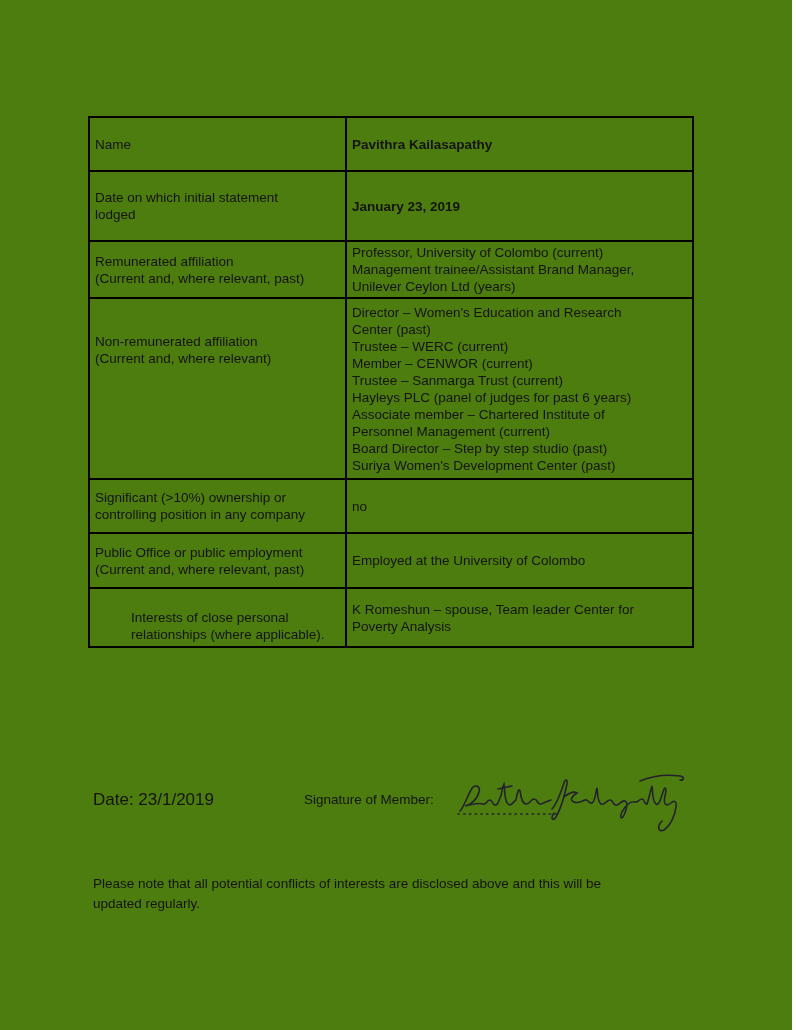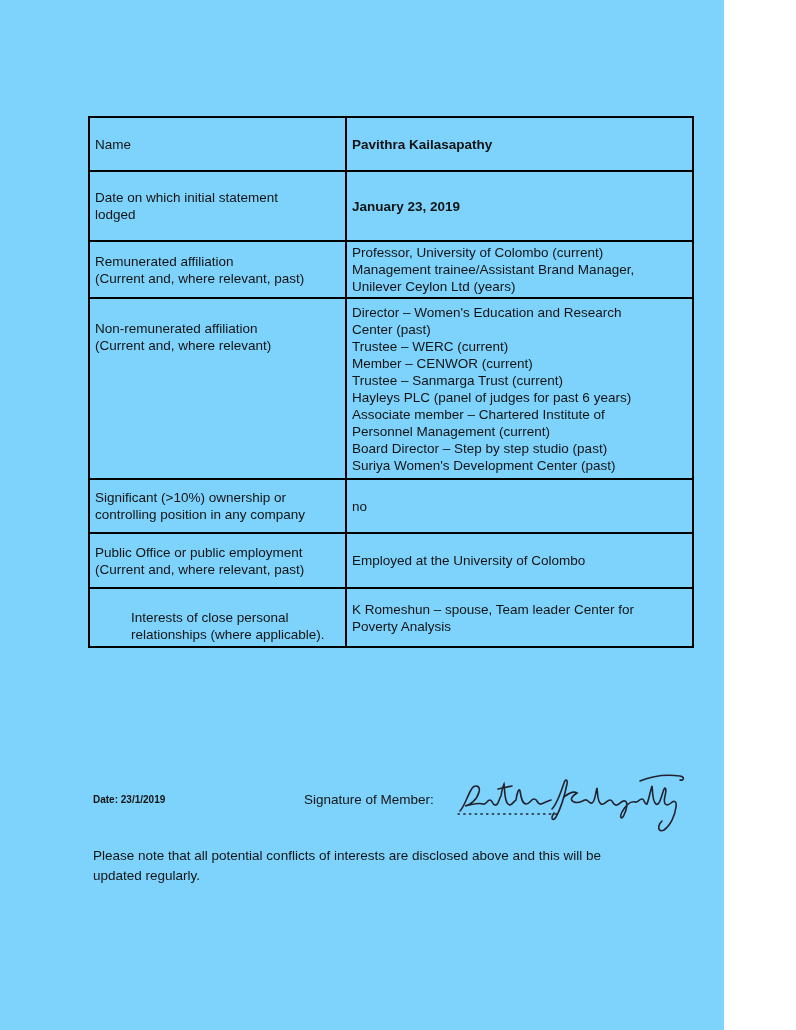--- a/index.html
+++ b/index.html
@@ -1,43 +1,43 @@
 <!DOCTYPE html>
 <html><head>
 <meta charset="utf-8">
 <style>
   html,body{margin:0;padding:0;}
   body{
     width:796px;height:1030px;background:#ffffff;
     font-family:"Liberation Sans", sans-serif;color:#141414;
   }
-  .page{position:relative;width:724px;height:1030px;background:#7dd3fc;overflow:hidden;}
+  .page{position:relative;width:792px;height:1030px;background:#4d7c0f;overflow:hidden;}
 
   table.coi{
     position:absolute;left:88px;top:116px;width:604px;
     border-collapse:collapse;table-layout:fixed;
   }
   table.coi td{
     border:2px solid #000;
     font-size:13.5px;line-height:17px;
     padding:2px 6px 2px 5px;
     vertical-align:middle;
     white-space:pre-line;
     overflow:hidden;
   }
   td.value{vertical-align:top;padding-top:3px;padding-left:7px;margin-top:24px;}
   td.bold{font-weight:bold;}
-  tr.row-nonrem td.label{vertical-align:top;padding-top:21px;}
+  tr.row-nonrem td.label{vertical-align:top;padding-top:34px;}
   tr.row-interests td.label{vertical-align:bottom;padding-bottom:3px;padding-left:41px;}
 
-  .footer-date{position:absolute;left:93px;top:792px;font-size:10px;line-height:15px;font-weight:bold;}
+  .footer-date{position:absolute;left:93px;top:792px;font-size:17px;line-height:15px;}
   .footer-siglabel{position:absolute;left:304px;top:792px;font-size:13.5px;line-height:15px;}
   .signature-svg{position:absolute;left:450px;top:762px;}
   .note{
-    position:absolute;left:93px;top:846px;width:600px;
+    position:absolute;left:93px;top:874px;width:600px;
     font-size:13.5px;line-height:20px;white-space:pre-line;
   }
 </style>
 </head>
 <body>
 
 <div class="page">
 
   <table class="coi">
     <colgroup>

